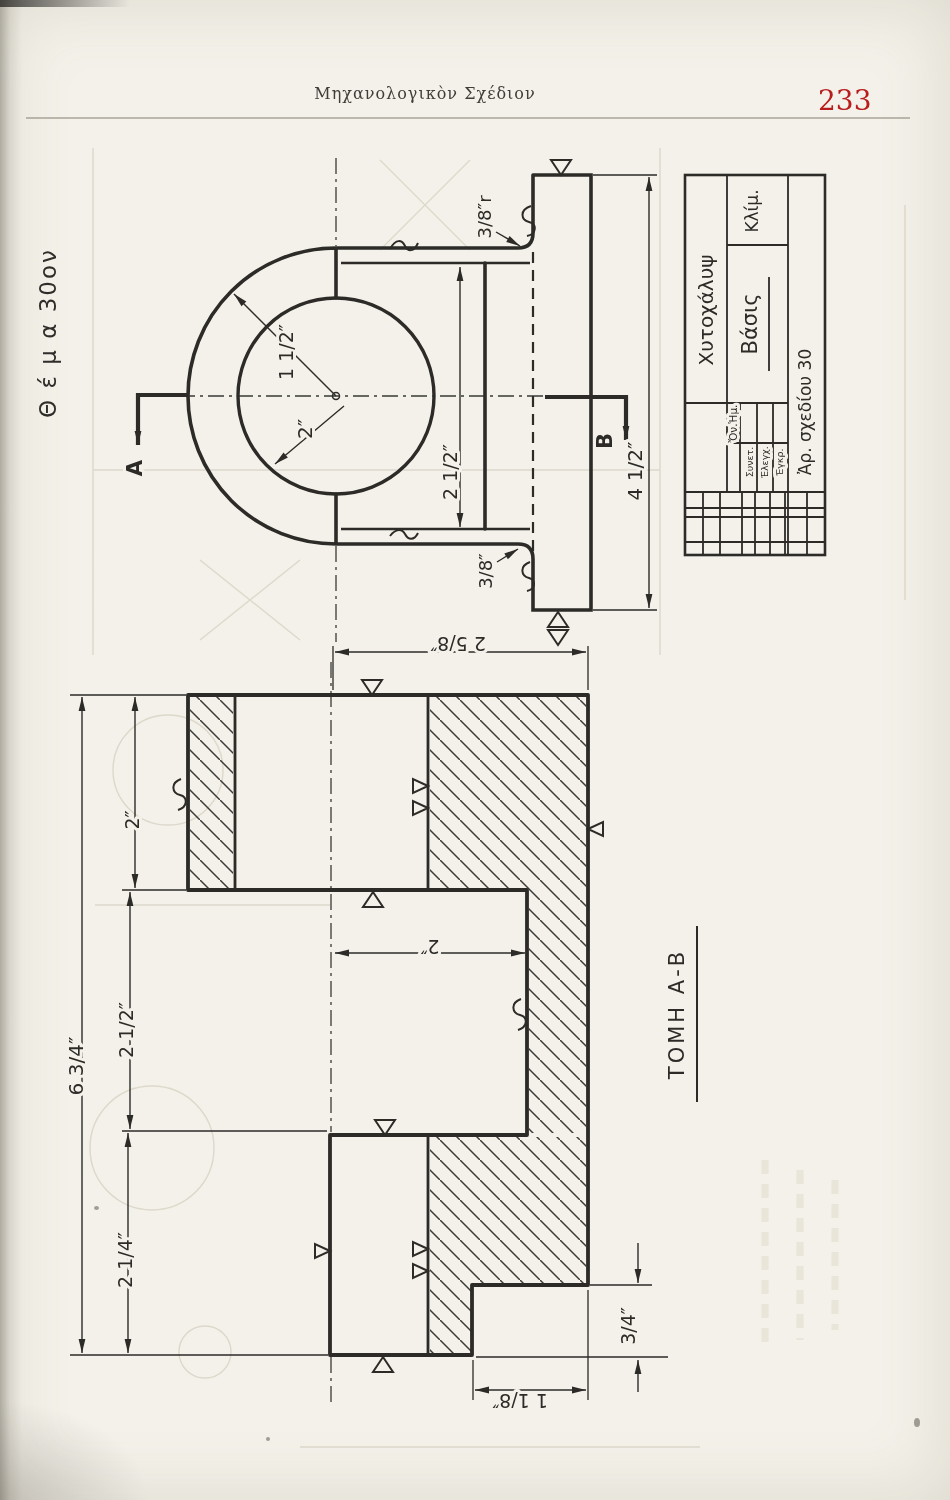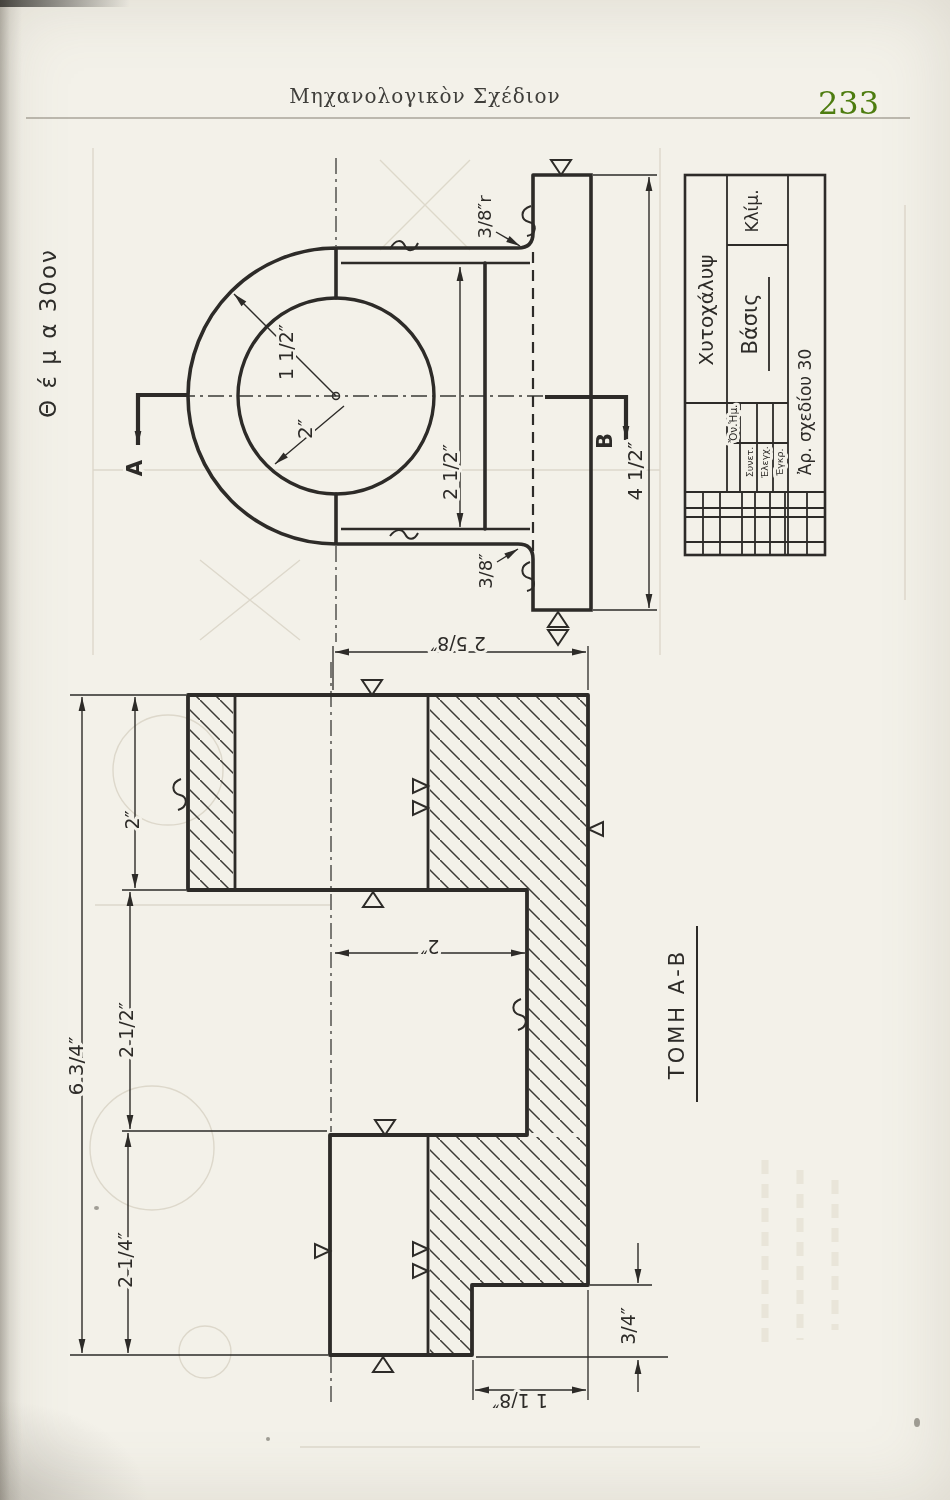--- a/index.html
+++ b/index.html
@@ -7,23 +7,23 @@
         font-family:"DejaVu Sans",sans-serif;}
   .page::after{content:"";position:absolute;inset:0;pointer-events:none;
         box-shadow:inset 0 0 70px rgba(120,110,90,.18);}
   .gutter-left{position:absolute;left:0;top:0;width:22px;height:100%;
         background:linear-gradient(90deg,rgba(90,85,75,.40),rgba(90,85,75,.12) 45%,rgba(0,0,0,0));}
   .top-sliver{position:absolute;left:0;top:0;width:130px;height:7px;
         background:linear-gradient(90deg,rgba(40,40,38,.85),rgba(40,40,38,0));}
   .corner-bl{position:absolute;left:0;bottom:0;width:150px;height:100px;
         background:radial-gradient(ellipse at 0% 100%,rgba(70,65,58,.22),rgba(0,0,0,0) 70%);}
   .hdr-title{position:absolute;left:0;top:84px;width:850px;text-align:center;
-        font-family:"DejaVu Serif",serif;font-size:20px;letter-spacing:1px;color:#3f3e3a;}
+        font-family:"DejaVu Serif",serif;font-size:16px;letter-spacing:1px;color:#3f3e3a;}
   .hdr-page{position:absolute;left:818px;top:84px;font-family:"DejaVu Serif",serif;
-        font-size:32px;color:#4d7c0f;}
+        font-size:28px;color:#b91c1c;}
   .hdr-rule{position:absolute;left:26px;top:117px;width:884px;height:2px;background:#a9a499;opacity:.75;}
   .theme{position:absolute;left:-82px;top:318px;width:260px;height:30px;line-height:30px;
         text-align:center;transform:rotate(-90deg);font-size:23px;letter-spacing:2px;color:#2e2d2a;}
   .speck{position:absolute;border-radius:50%;background:#8b887f;opacity:.8;}
   svg{position:absolute;left:0;top:0;}
   .t{font-family:"DejaVu Sans",sans-serif;fill:#2d2b28;text-anchor:middle;
      paint-order:stroke;stroke:#f3f1e9;stroke-width:6px;stroke-linejoin:round;}
   .s17{font-size:17px}.s18{font-size:18px}.s19{font-size:19px}.s20{font-size:20px}
   .s21{font-size:21px}.s10{font-size:10.5px}.s9{font-size:9.5px}
   .bold{font-weight:bold}.wide{letter-spacing:3px}

